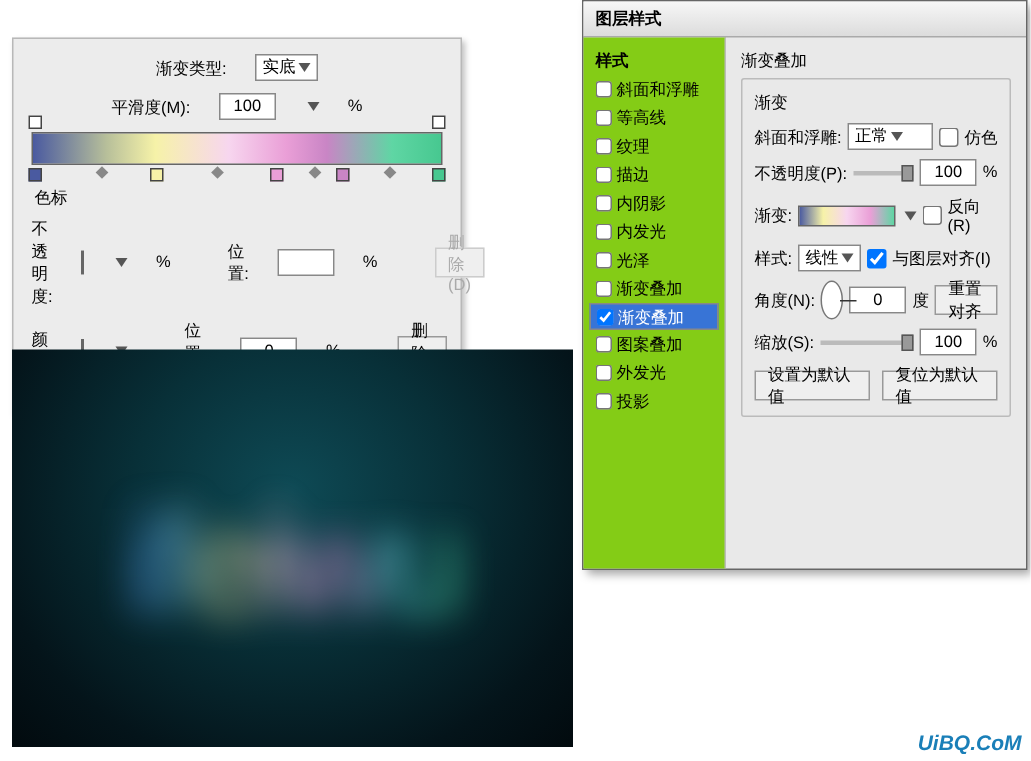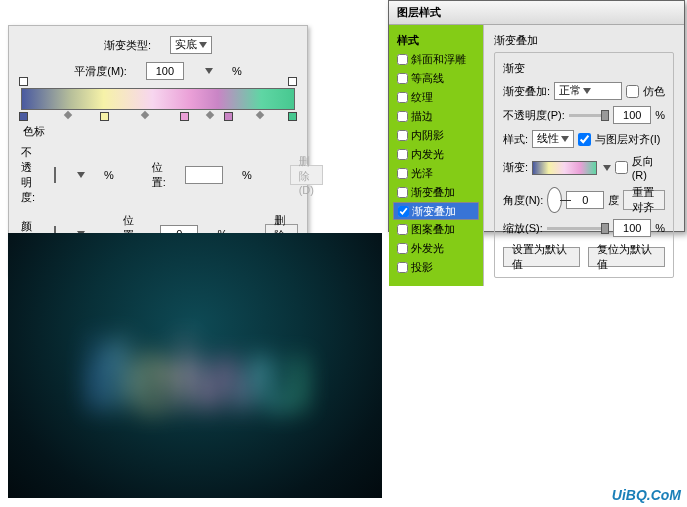--- a/index.html
+++ b/index.html
@@ -21,21 +21,21 @@
 .diamond { position: absolute; width: 6px; height: 6px; background: #888; transform: rotate(45deg); bottom: -8px; }
 
 .grad-sec-label { margin: 14px 0 6px 2px; }
 .btn { height: 20px; border: 1px solid #999; background: #efefef; padding: 0 8px; display: inline-flex; align-items: center; }
 .btn.dis { color: #aaa; border-color: #ccc; }
 .swatch { width: 36px; height: 16px; border: 1px solid #666; display: inline-flex; }
 .swatch.blue { background: #4656d6; }
 .swatch.w { background: #fff; }
 
 
-.ls-dialog { position: absolute; left: 388px; top: 0; width: 297px; height: 232px; background: #e9e9e9; border: 1px solid #666; box-shadow: 3px 3px 6px rgba(0,0,0,.35); display: flex; flex-direction: column; }
+.ls-dialog { position: absolute; left: 388px; top: 0; width: 297px; height: 380px; background: #e9e9e9; border: 1px solid #666; box-shadow: 3px 3px 6px rgba(0,0,0,.35); display: flex; flex-direction: column; }
 .ls-title { background: linear-gradient(#f7f7f7,#dcdcdc); border-bottom: 1px solid #aaa; padding: 4px 8px; font-weight: bold; }
 .ls-body { display: flex; flex: 1; }
 .ls-left { width: 95px; border-right: 1px solid #bbb; background: #84cc16; padding: 6px 4px; }
 .ls-left .hdr { font-weight: bold; padding: 2px 4px; }
 .ls-left .sub { padding: 2px 4px; color: #333; }
 .ls-item { display: flex; align-items: center; gap: 3px; padding: 2px 4px; }
 .ls-item input { width: 11px; height: 11px; }
 .ls-item.sel { background: #3874d6; color: #fff; }
 .ls-right { flex: 1; padding: 8px 10px; }
 .fs { border: 1px solid #bbb; padding: 8px 8px 10px; border-radius: 2px; }
@@ -167,45 +167,45 @@
             <input type="checkbox" style="">
             <span>投影</span>
           </div>
         </div>
     </div>
     <div class="ls-right">
       <div style="margin-bottom:4px">渐变叠加</div>
       <div class="fs">
         <div class="fs-title">渐变</div>
         <div class="ls-row">
-          <label>渐变叠加:</label>
+          <label>斜面和浮雕:</label>
           <span class="sel" style="flex:1"><span>正常</span><span class="tri"></span></span>
           <input type="checkbox" style="">
           <span>仿色</span>
         </div>
         <div class="ls-row">
           <label>不透明度(P):</label>
           <div class="slider">
               <div class="thumb" style="right:0"></div>
             </div>
           <input class="num" value="100" style="">
           <span>%</span>
         </div>
         <div class="ls-row">
-          <label>样式:</label>
-          <span class="sel"><span>线性</span><span class="tri"></span></span>
-          <input type="checkbox" checked="" style="">
-          <span>与图层对齐(I)</span>
-        </div>
-        <div class="ls-row">
           <label>渐变:</label>
           <span class="mini-grad"></span>
             <span class="tri"></span>
           <input type="checkbox" style="">
           <span>反向(R)</span>
+        </div>
+        <div class="ls-row">
+          <label>样式:</label>
+          <span class="sel"><span>线性</span><span class="tri"></span></span>
+          <input type="checkbox" checked="" style="">
+          <span>与图层对齐(I)</span>
         </div>
         <div class="ls-row">
           <label>角度(N):</label>
           <span class="angle-dial"></span>
           <input class="num" value="0" style="">
           <span>度</span>
           <span class="btn">重置对齐</span>
         </div>
         <div class="ls-row">
           <label>缩放(S):</label>

